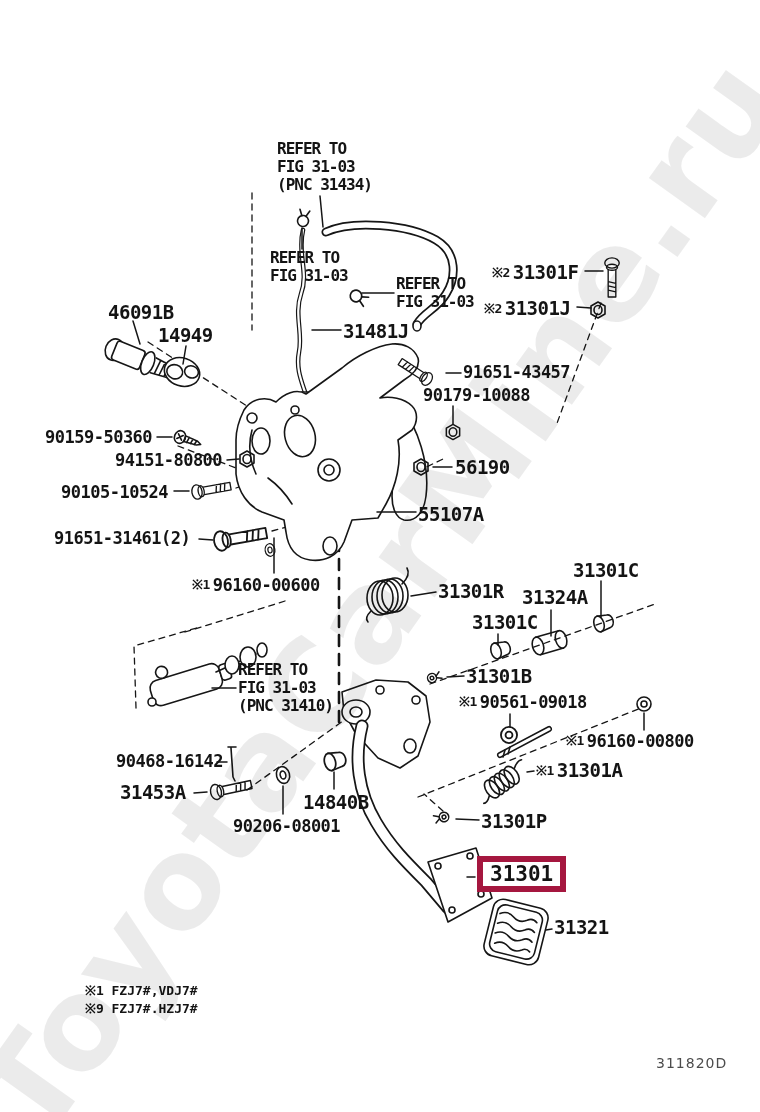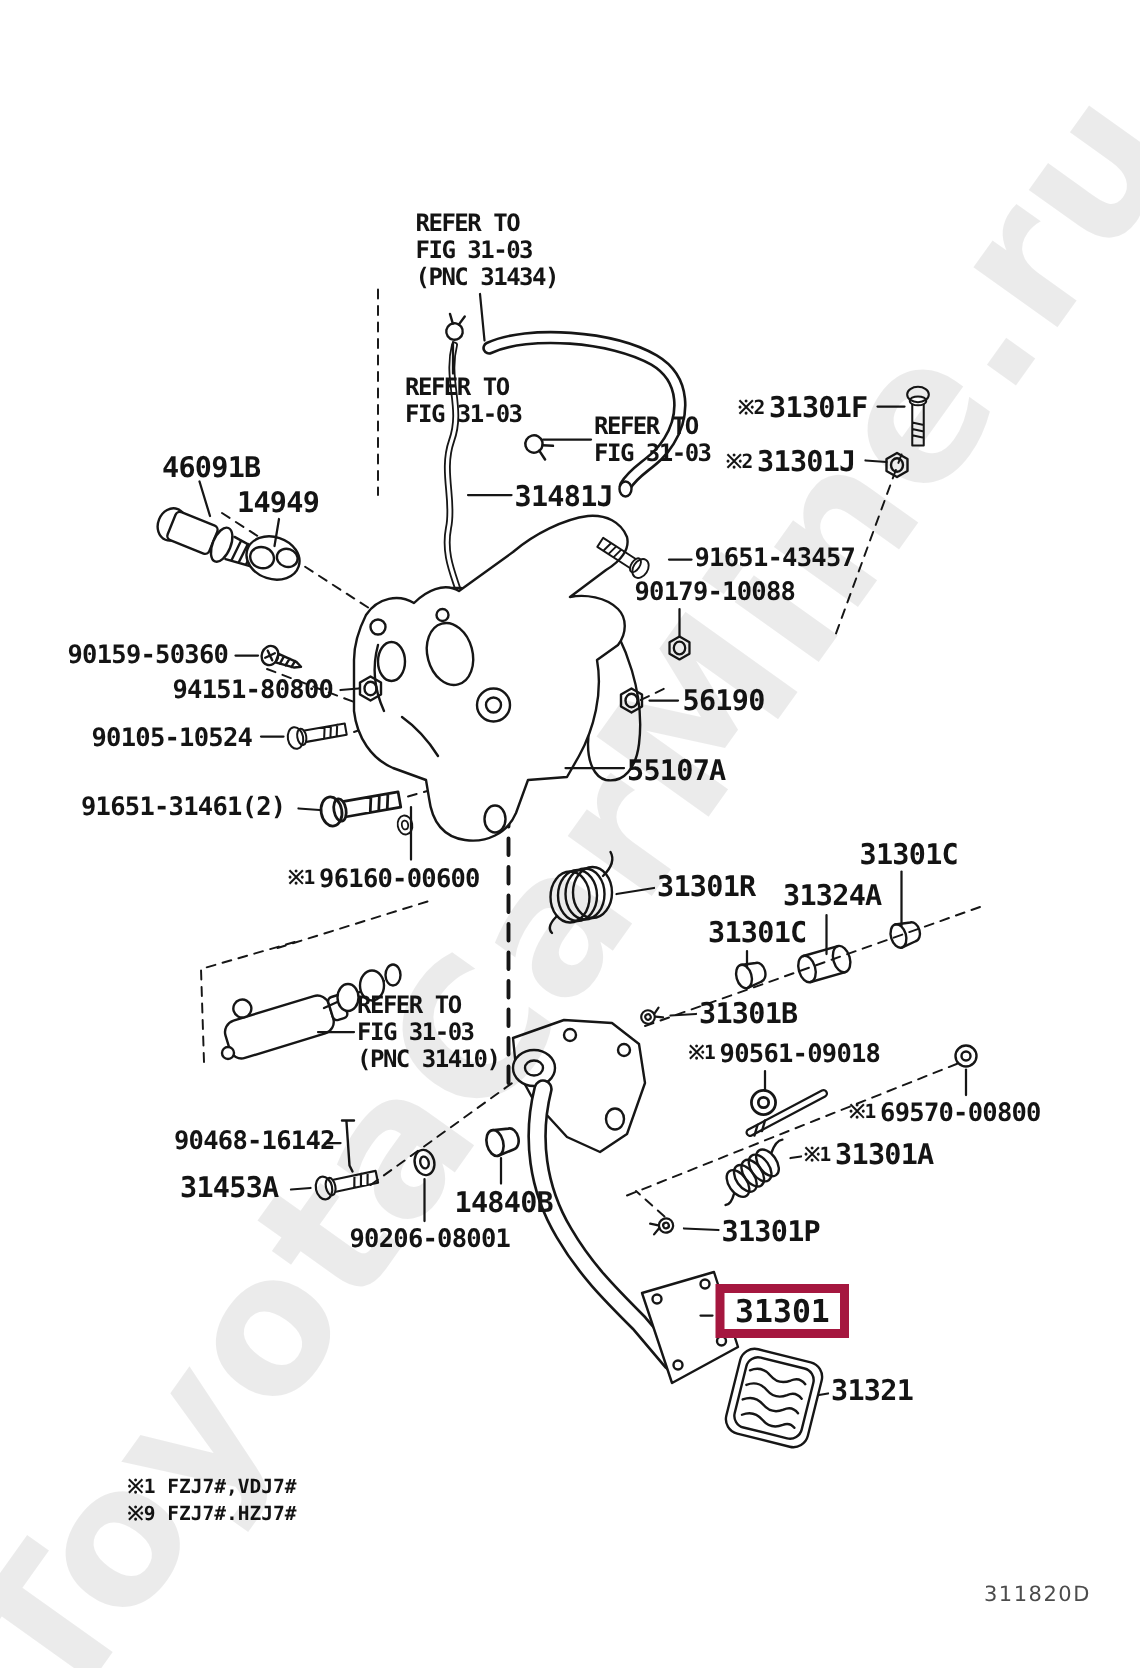--- a/index.html
+++ b/index.html
@@ -287,21 +287,21 @@
   <div class="lbl" style="left:54px;top:528px"><span>91651-31461(2)</span></div>
   <div class="lbl" style="left:192px;top:575px"><span class="pfx">※1</span><span>96160-00600</span></div>
   <div class="lbl big" style="left:455px;top:456px"><span>56190</span></div>
   <div class="lbl big" style="left:418px;top:503px"><span>55107A</span></div>
   <div class="lbl big" style="left:438px;top:580px"><span>31301R</span></div>
   <div class="lbl big" style="left:573px;top:559px"><span>31301C</span></div>
   <div class="lbl big" style="left:522px;top:586px"><span>31324A</span></div>
   <div class="lbl big" style="left:472px;top:611px"><span>31301C</span></div>
   <div class="lbl big" style="left:466px;top:665px"><span>31301B</span></div>
   <div class="lbl" style="left:459px;top:692px"><span class="pfx">※1</span><span>90561-09018</span></div>
-  <div class="lbl" style="left:566px;top:731px"><span class="pfx">※1</span><span>69570-00800</span></div>
+  <div class="lbl" style="left:566px;top:731px"><span class="pfx">※1</span><span>96160-00800</span></div>
   <div class="lbl big" style="left:536px;top:759px"><span class="pfx">※1</span><span>31301A</span></div>
   <div class="lbl" style="left:116px;top:751px"><span>90468-16142</span></div>
   <div class="lbl big" style="left:120px;top:781px"><span>31453A</span></div>
   <div class="lbl big" style="left:303px;top:791px"><span>14840B</span></div>
   <div class="lbl" style="left:233px;top:816px"><span>90206-08001</span></div>
   <div class="lbl big" style="left:481px;top:810px"><span>31301P</span></div>
   <div class="hl-box"><span>31301</span></div>
   <div class="lbl big" style="left:554px;top:916px"><span>31321</span></div>
 
   <div class="note" style="left:85px;top:981px">※1 FZJ7#,VDJ7#</div>

